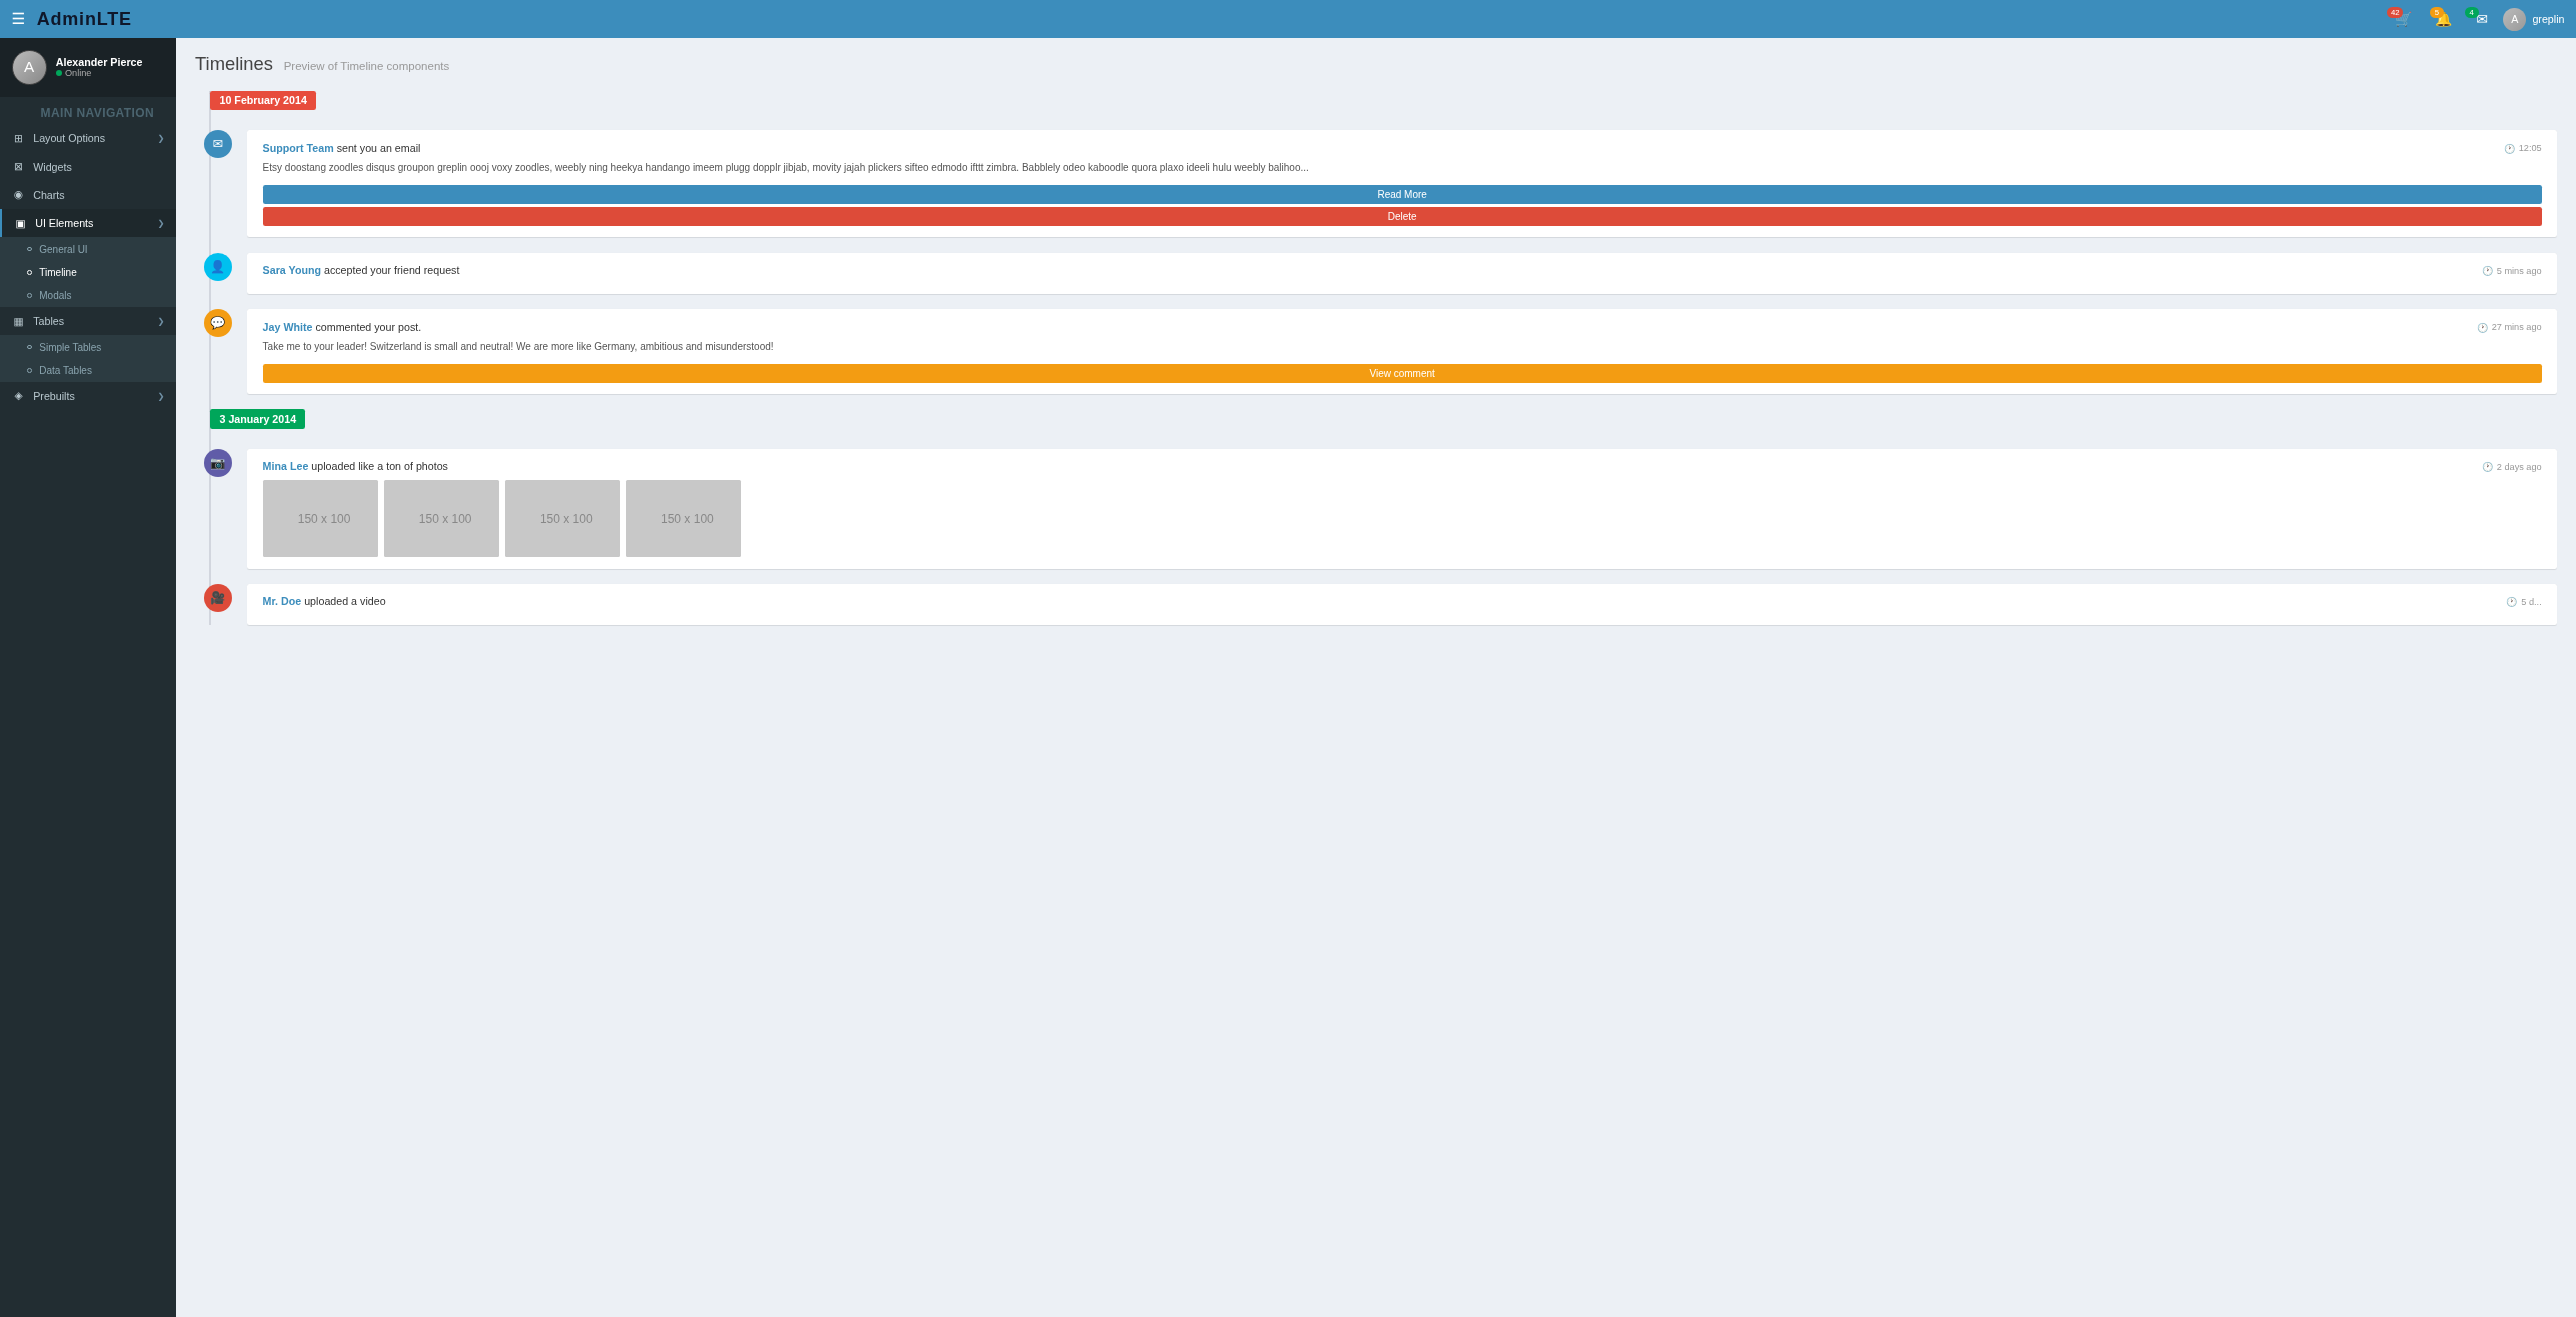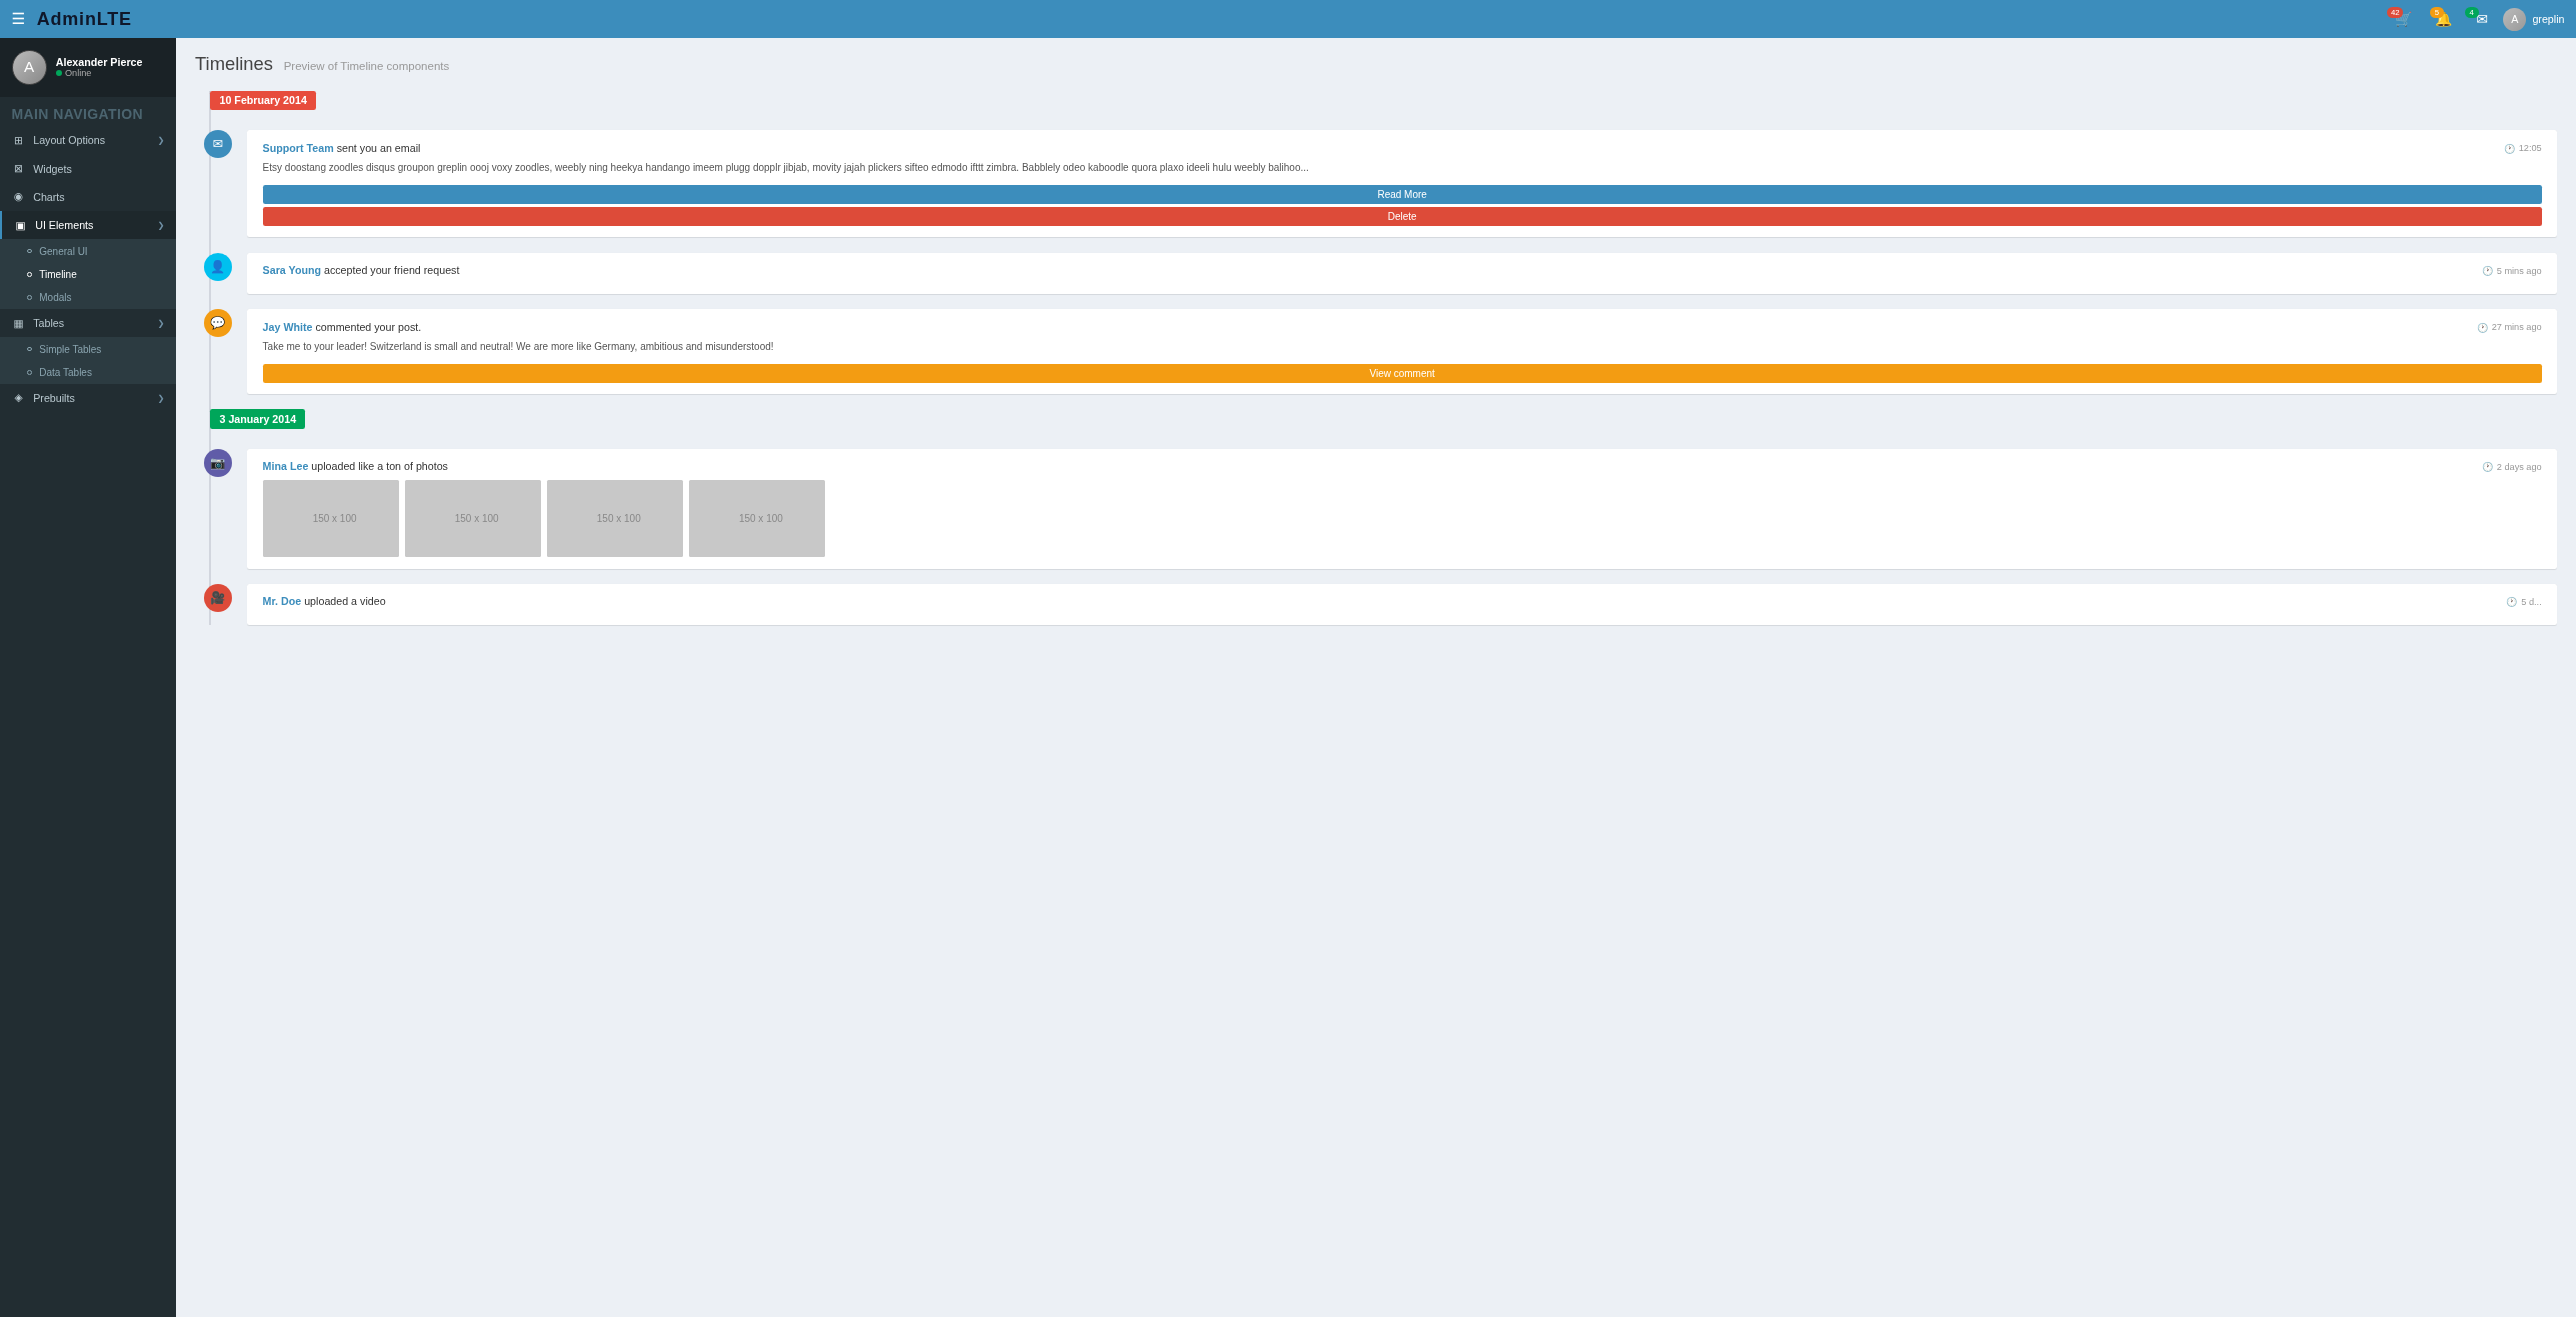--- a/index.html
+++ b/index.html
@@ -79,25 +79,26 @@
       font-size: 15.3px;
       color: #fff;
       border: 1.5px solid #444;
     }
     .sidebar-user-info .user-name { color: #fff; font-weight: 600; font-size: 10.7px; }
     .sidebar-user-info .user-status { color: #aaa; font-size: 9.2px; display: flex; align-items: center; gap: 3.1px; }
     .status-dot { width: 6.1px; height: 6.1px; border-radius: 50%; background: #00a65a; display: inline-block; }
 
     .sidebar-section-label {
       color: #4b646f;
-      font-size: 14px;
+      font-size: 12px;
       font-weight: 700;
       text-transform: uppercase;
       padding: 9.2px 11.5px 3.8px;
       letter-spacing: 0.4px;
+      margin-left: 29px;
     }
 
     .sidebar-item {
       display: flex;
       align-items: center;
       padding: 7.7px 11.5px;
       color: #b8c7ce;
       cursor: pointer;
       text-decoration: none;
       position: relative;
@@ -215,28 +216,28 @@
     .timeline-body { color: #555; font-size: 10px; line-height: 1.6; }
     .timeline-footer { margin-top: 9.2px; display: flex; justify-content: flex-end; gap: 3.8px; flex-direction: column; }
 
     .btn { padding: 3.8px 9.2px; border: none; border-radius: 2.3px; cursor: pointer; font-size: 10px; font-weight: 400; }
     .btn-primary { background: #3c8dbc; color: #fff; }
     .btn-danger { background: #dd4b39; color: #fff; }
     .btn-warning { background: #f39c12; color: #fff; }
 
     .photo-grid { display: flex; gap: 6.1px; flex-wrap: wrap; margin-top: 7.7px; }
     .photo-placeholder {
-      width: 136px;
+      width: 115px;
       height: 77px;
       background: #c8c8c8;
       display: flex;
       align-items: center;
       justify-content: center;
       color: #888;
-      font-size: 10px;
+      font-size: 12px;
       border-radius: 1.5px;
       padding-left: 8px;
     }
 
     ::-webkit-scrollbar { width: 4.6px; }
     ::-webkit-scrollbar-track { background: #1a2226; }
     ::-webkit-scrollbar-thumb { background: #3c8dbc; border-radius: 2.3px; }
   </style>
 </head>
 <body>

